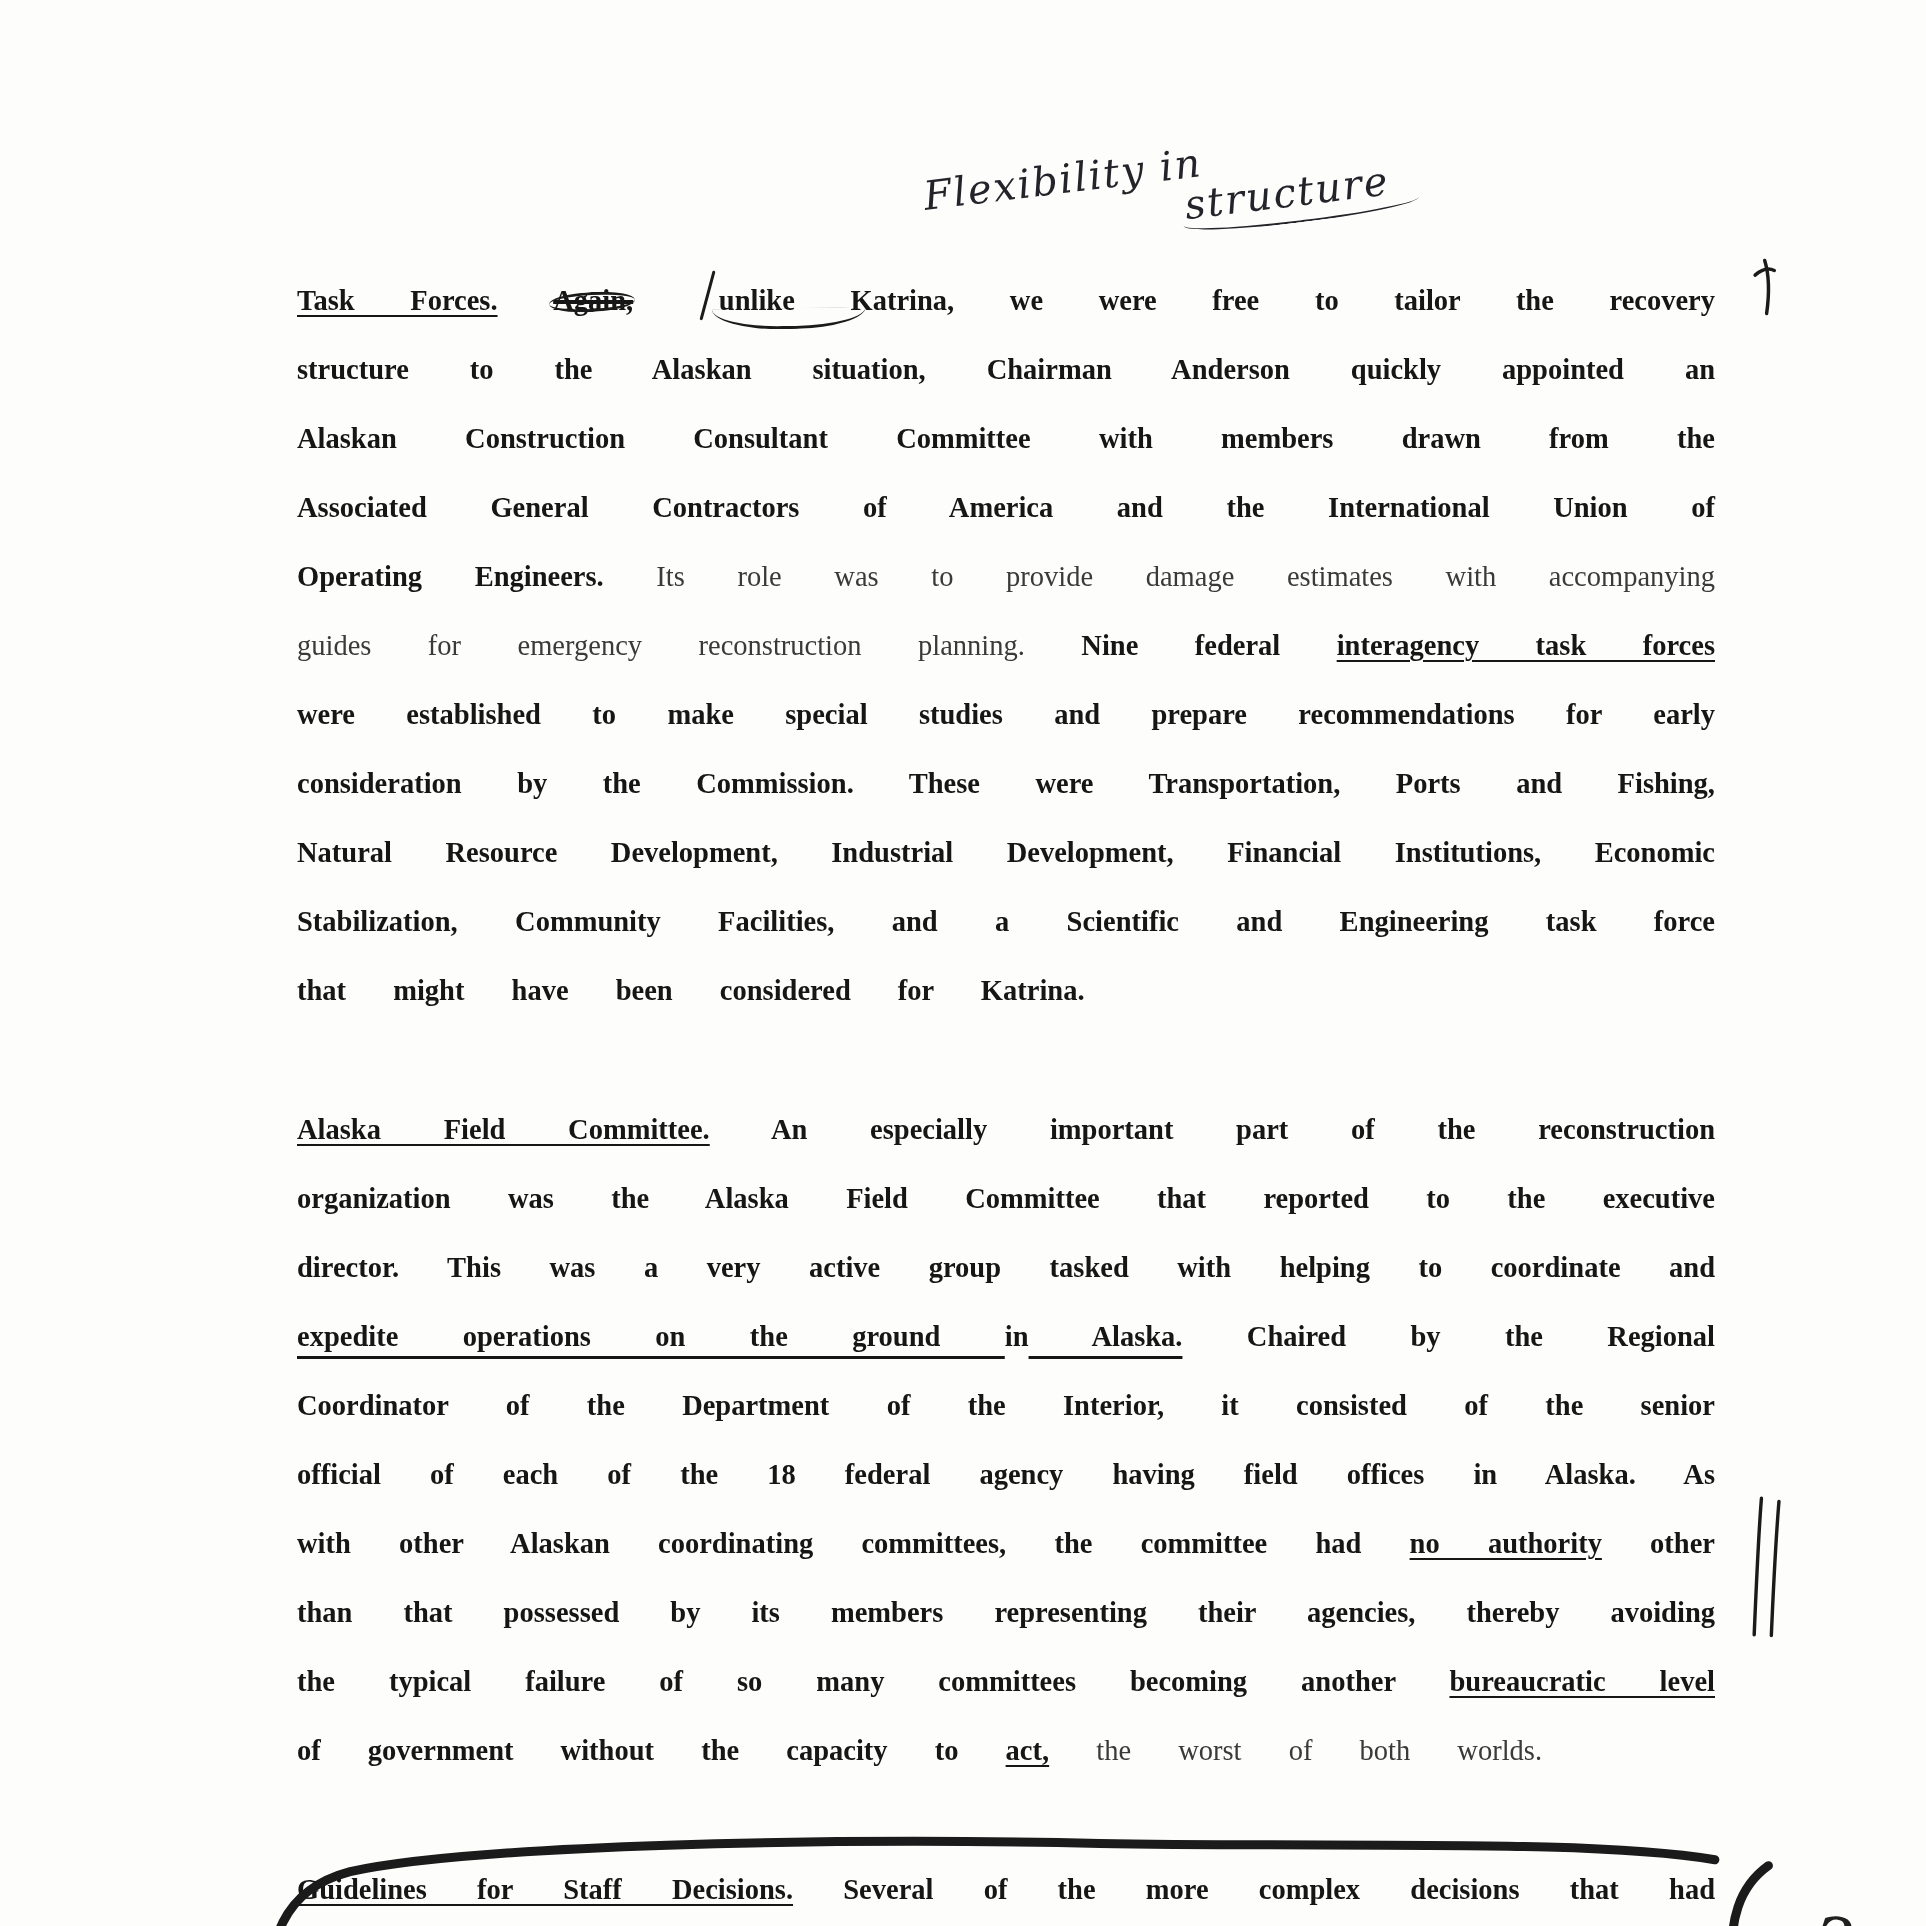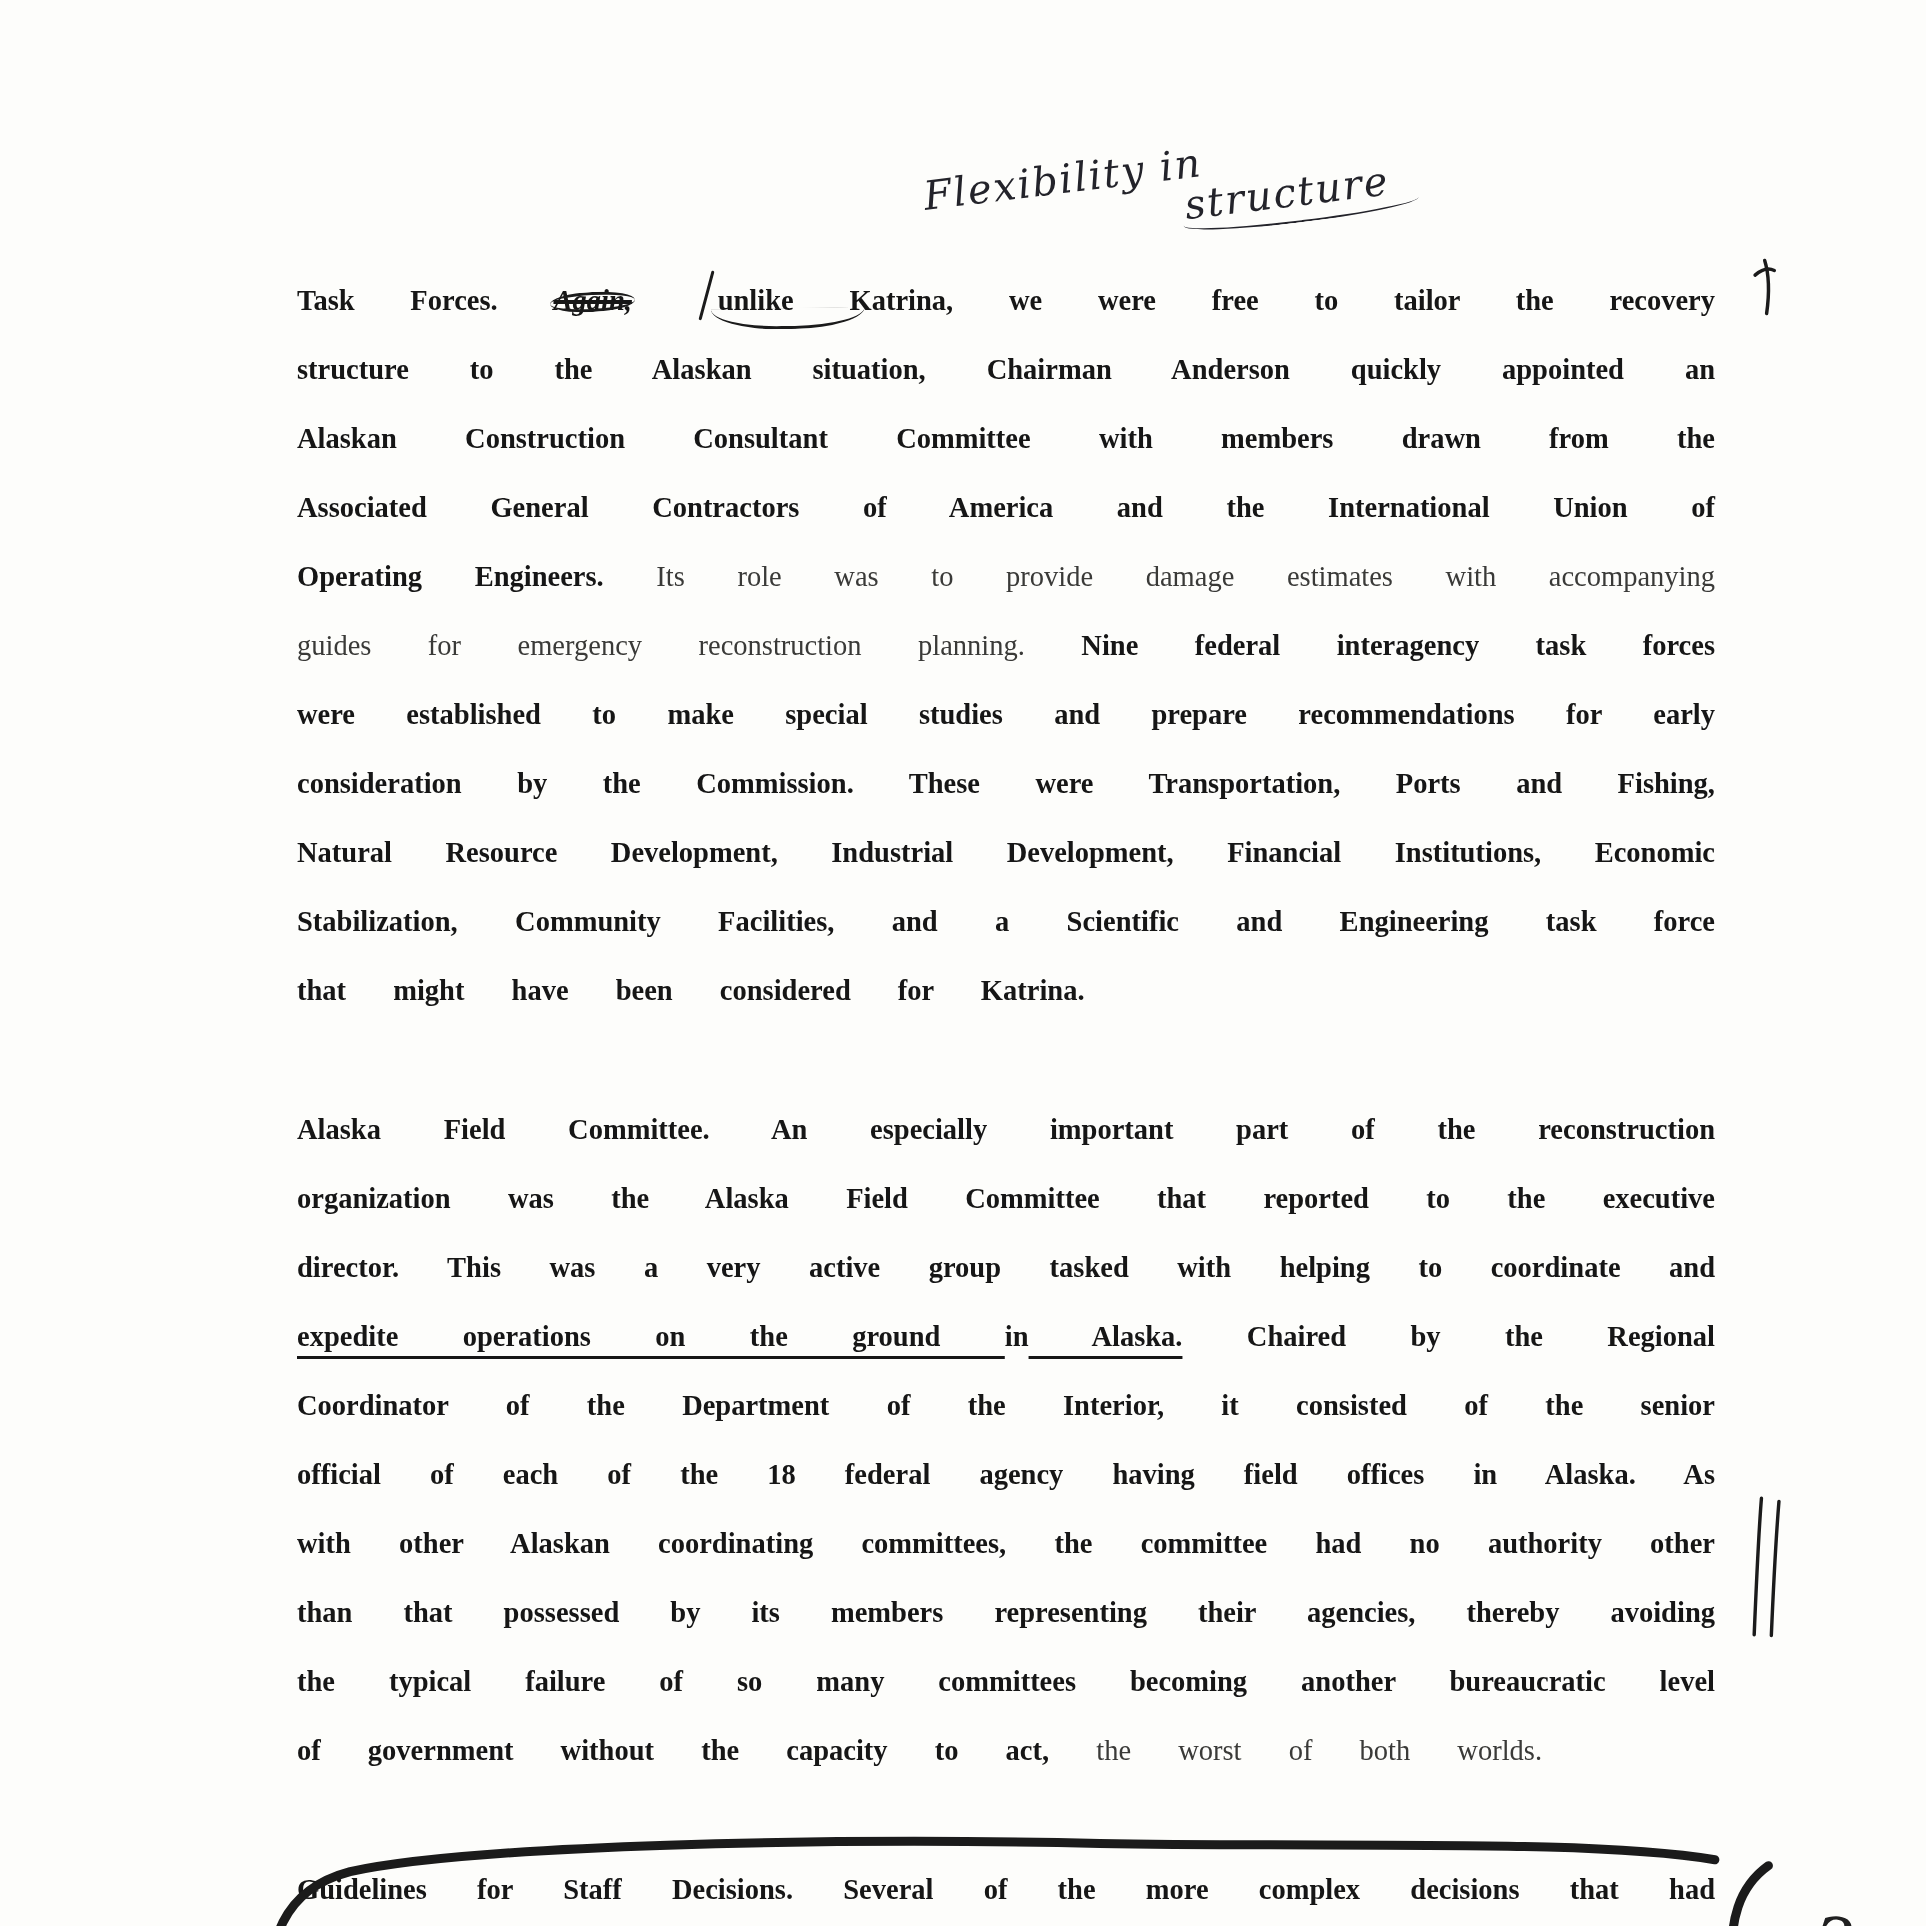--- a/index.html
+++ b/index.html
@@ -21,20 +21,21 @@
     width:1418px;
     font-size:28.5px;
     line-height:69px;
     text-align:justify;
     word-spacing:40px;
   }
   .para-wrap { position:relative; margin:0 0 70px 0; }
   .para { margin:0; font-weight:700; color:#161616; }
   .n { font-weight:400; color:#3a3a38; }           
   .u {
+    text-decoration:underline;
     text-decoration-thickness:1.9px;
     text-underline-offset:4.6px;
     margin-top:36px;
   }
   
   .hand-wavy {
     text-decoration-style:wavy;
     text-decoration-thickness:1.5px;
     text-underline-offset:6.2px;
   }
@@ -47,21 +48,20 @@
   .hand-underline-heavy {
     text-decoration-thickness:7.7px;
     text-underline-offset:7.7px;
   }
 
   
   .scribble {
     position:relative;
     text-decoration:line-through;
     text-decoration-thickness:3.5px;
-    font-style:italic;
   }
   .scribble::before {
     content:"";
     position:absolute;
     left:-3.9px; right:-2.3px; top:24%;
     height:14px;
     border-top:3.1px solid #1b1b1b;
     border-bottom:3.1px solid #1b1b1b;
     border-radius:60%;
     transform:rotate(-3deg);

